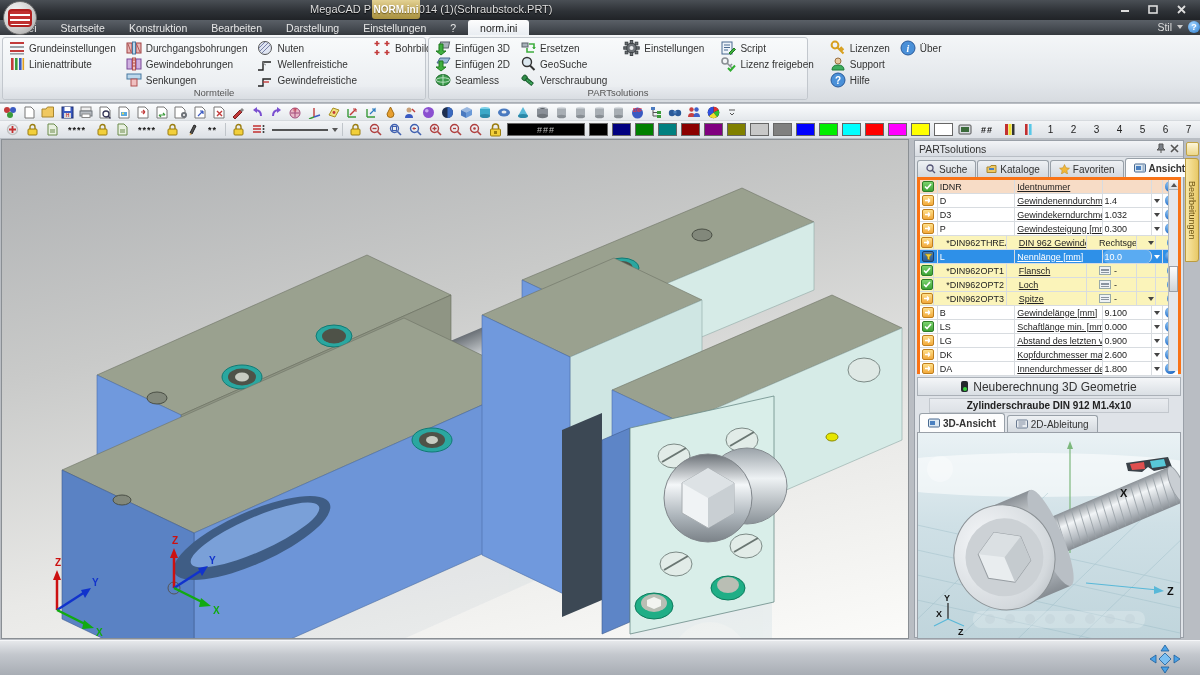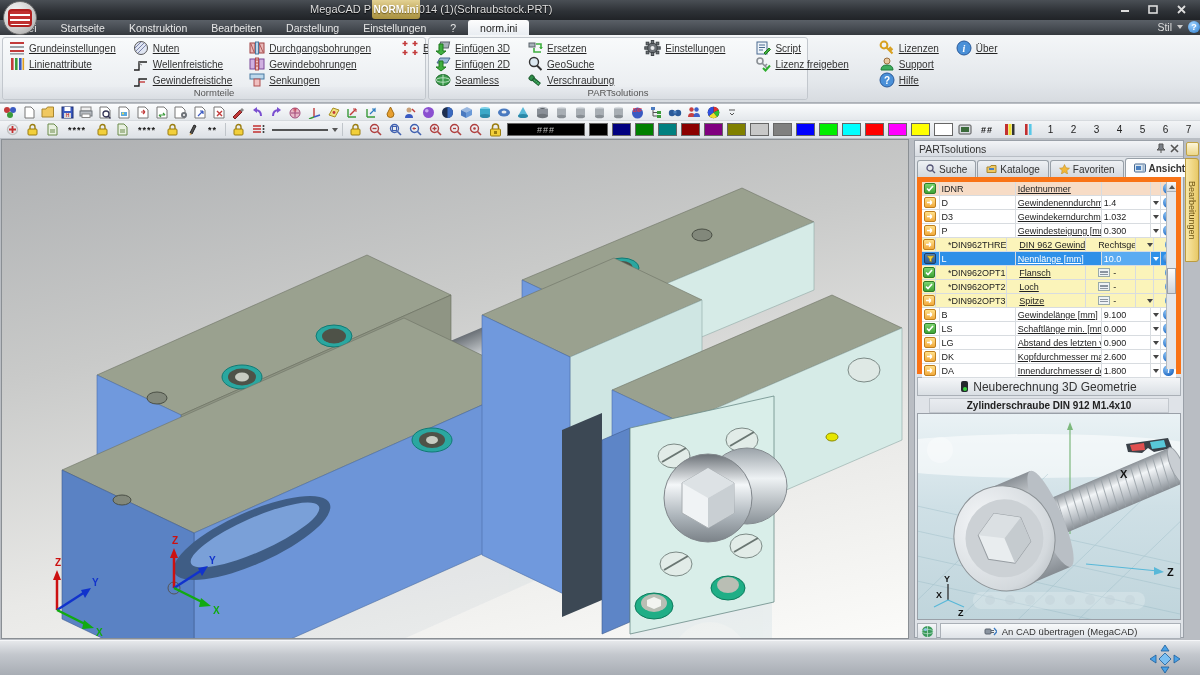--- a/index.html
+++ b/index.html
@@ -19,21 +19,21 @@
   .menu-tab{padding:2px 12px 1px;font-size:10.5px;}
   .menu-tab.active{background:linear-gradient(#fdfdfd,#e9edf2);color:#222;border-radius:3px 3px 0 0;font-weight:normal;}
   #menubar-right{position:absolute;right:0;top:21px;display:flex;align-items:center;gap:5px;color:#ddd;font-size:10.5px;}
   .chev{width:0;height:0;border-left:3px solid transparent;border-right:3px solid transparent;border-top:4px solid #ccc;}
   .help-circ{width:12px;height:12px;border-radius:50%;background:radial-gradient(circle at 35% 30%,#9fd2ff,#2d7fd0);color:#fff;font-size:9px;font-weight:bold;display:flex;align-items:center;justify-content:center;}
 
   
   #ribbon{left:0;top:35px;width:1200px;height:68px;background:linear-gradient(#f4f6f8,#e3e7eb 70%,#d7dbe0);border-bottom:1px solid #a9aeb5;}
   .rgroup{position:absolute;top:2px;height:63px;border:1px solid #c2c7cd;border-radius:3px;background:linear-gradient(#f8fafb,#eceff2 75%,#e2e6ea);}
   .rgroup .glabel{position:absolute;left:0;right:0;bottom:0;height:12px;text-align:center;font-size:9.5px;color:#555;background:linear-gradient(#e8ebef,#d9dde2);border-radius:0 0 3px 3px;}
-  .rcols{display:flex;height:50px;padding:2px 4px 0 4px;gap:13px;text-decoration:underline;}
+  .rcols{display:flex;height:50px;padding:2px 4px 0 4px;gap:6px;}
   .rcol{display:flex;flex-direction:column;justify-content:flex-start;}
   .ritem{display:flex;align-items:center;gap:4px;height:16px;font-size:10px;color:#333;white-space:nowrap;padding:0 2px;border-radius:2px;}
   .rsep{width:1px;background:#cdd2d8;margin:2px 0;}
 
   
   #tb1{left:0;top:104px;width:1200px;height:17px;background:linear-gradient(#fbfcfd,#e4e8ec);display:flex;align-items:center;padding-left:2px;gap:3px;border-bottom:1px solid #d6dade;}
   #tb2{left:0;top:121px;width:1200px;height:18px;background:linear-gradient(#f2f4f6,#dde1e6);display:flex;align-items:center;padding-left:4px;gap:4px;border-bottom:1px solid #b9bec4;}
   .tbi{width:16px;height:15px;display:flex;align-items:center;justify-content:center;flex:0 0 auto;}
   .masked{font-size:9px;font-weight:bold;letter-spacing:1px;color:#111;padding:0 4px;}
   .swatch{width:19px;height:13px;border:1px solid #666;flex:0 0 auto;}
@@ -45,34 +45,34 @@
   #viewport{left:1px;top:139px;width:908px;height:500px;background:linear-gradient(168deg,#aeb0b2 0%,#c9cac9 35%,#e9e9e7 68%,#fbfbf9 100%);border:1px solid #8a8f94;overflow:hidden;}
 
   
   #panel{left:914px;top:140px;width:270px;height:498px;background:#dfe3e8;border:1px solid #9aa0a8;}
   #panel-title{height:16px;background:linear-gradient(#f2f4f7,#d8dce2);display:flex;align-items:center;padding:0 4px;font-size:10.5px;color:#333;border-bottom:1px solid #b9bec5;}
   #panel-title .sp{flex:1;}
   .ptab-row{display:flex;align-items:flex-end;height:20px;padding:2px 2px 0;gap:1px;background:#dfe3e8;}
   .ptab{display:flex;align-items:center;gap:3px;padding:2px 8px;font-size:10px;background:linear-gradient(#eef1f4,#d4d9df);border:1px solid #98a0a8;border-bottom:none;border-radius:3px 3px 0 0;color:#333;height:17px;}
   .ptab.active{background:#fdfdfd;font-weight:bold;height:19px;}
   
-  #ptable{margin:0 2px;border:5px solid #f97316;background:#fdba74;height:197px;position:relative;}
+  #ptable{margin:0 2px;border:3px solid #f97316;background:#fdba74;height:197px;position:relative;}
   .prow{display:flex;height:14px;border-bottom:1px solid #d8dce0;align-items:stretch;font-size:9px;}
   .prow>div{display:flex;align-items:center;overflow:hidden;white-space:nowrap;border-right:1px solid #d8dce0;padding:0 2px;}
   .c-ic{width:18px;justify-content:center;padding:0!important;}
   .c-name{width:78px;}
   .c-desc{width:88px;text-decoration:underline;}
   .c-val{width:50px;}
   .c-dd{width:11px;justify-content:center;padding:0!important;}
   .c-info{width:15px;justify-content:center;border-right:none!important;padding:0!important;}
   .tone-salmon{background:#f7dcc6;}
   .tone-yellow{background:#fbf4ba;gap:10px;}
   .tone-white{background:#fff;}
   .prow.selected{background:#2e90e8;color:#fff;}
-  .prow.selected .c-val{background:#5aabf2;}
+  .prow.selected .c-val{background:#5aabf2;border-radius:6px;}
   .ictile{width:12px;height:11px;border-radius:2px;display:flex;align-items:center;justify-content:center;}
   .ictile.check{background:linear-gradient(#7bd36f,#3da335);border:1px solid #2e7d28;}
   .ictile.arrow{background:linear-gradient(#ffe08a,#f2a93b);border:1px solid #c07f1d;}
   .ictile.filter{background:linear-gradient(#4d7fb5,#2d5c92);border:1px solid #1d3f68;}
   .dd{width:0;height:0;border-left:3px solid transparent;border-right:3px solid transparent;border-top:4px solid #444;}
   .prow.selected .dd{border-top-color:#fff;}
   .info-c{width:11px;height:11px;border-radius:50%;background:radial-gradient(circle at 35% 28%,#8cc4f5,#2a72c8 70%,#1b57a2);color:#fff;font-size:8px;font-style:italic;font-weight:bold;display:flex;align-items:center;justify-content:center;font-family:"Liberation Serif",serif;}
   .opt-ic{width:12px;height:9px;border:1px solid #9aa;display:inline-flex;flex-direction:column;justify-content:space-evenly;padding:1px;margin-right:3px;background:#eef2f5;}
   .opt-ic i{height:1px;background:#8a94a0;display:block;}
   #ptable-scroll{position:absolute;right:0;top:0;width:10px;height:100%;background:#e4e7eb;border-left:1px solid #b4bac0;}
@@ -162,43 +162,20 @@
               <rect x="6" y="2" width="2.6" height="12" fill="#3a9a3a"></rect>
               <rect x="10" y="2" width="2.6" height="12" fill="#3a5ac2"></rect>
               <rect x="13.5" y="2" width="1.6" height="12" fill="#e0a020"></rect>
             </svg>
           <span>Linienattribute</span>
         </div>
       </div>
       <div class="rcol">
         <div class="ritem">
           <svg width="16" height="16">
-              <circle cx="8" cy="8" r="6.5" fill="#dfe5f2" stroke="#555"></circle>
-              <path d="M3 11 L11 3 M5 13 L13 5 M2 8 L8 2" stroke="#7a82a8" stroke-width="1"></path>
-            </svg>
-          <span>Nuten</span>
-        </div>
-        <div class="ritem">
-          <svg width="16" height="16">
-              <path d="M1 14 L6 14 L6 6 L14 6" fill="none" stroke="#222" stroke-width="1.4"></path>
-              <path d="M6 6 Q7 9 9 9" fill="none" stroke="#888"></path>
-            </svg>
-          <span>Wellenfreistiche</span>
-        </div>
-        <div class="ritem">
-          <svg width="16" height="16">
-              <path d="M1 14 L6 14 L6 7 L14 7" fill="none" stroke="#222" stroke-width="1.4"></path>
-              <path d="M6 10 L12 10" stroke="#c23a3a" stroke-width="1.4"></path>
-            </svg>
-          <span>Gewindefreistiche</span>
-        </div>
-      </div>
-      <div class="rcol">
-        <div class="ritem">
-          <svg width="16" height="16">
               <rect x="1" y="3" width="5" height="10" fill="#e8b8b8" stroke="#a04040"></rect>
               <rect x="10" y="3" width="5" height="10" fill="#e8b8b8" stroke="#a04040"></rect>
               <rect x="6.5" y="2" width="3" height="12" fill="#bcd8ec" stroke="#4878a0"></rect>
               <path d="M2 4 L5 12 M10.5 4 L14 12" stroke="#a04040" stroke-width=".8"></path>
             </svg>
           <span>Durchgangsbohrungen</span>
         </div>
         <div class="ritem">
           <svg width="16" height="16">
               <rect x="1" y="3" width="5" height="10" fill="#d0b0e0" stroke="#7a4898"></rect>
@@ -207,20 +184,43 @@
               <path d="M6.5 4 h3 M6.5 7 h3 M6.5 10 h3" stroke="#b05050"></path>
             </svg>
           <span>Gewindebohrungen</span>
         </div>
         <div class="ritem">
           <svg width="16" height="16">
               <rect x="1" y="2" width="14" height="5" fill="#bcd8ec" stroke="#4878a0"></rect>
               <rect x="5" y="7" width="6" height="7" fill="#f0c0c0" stroke="#b05050"></rect>
             </svg>
           <span>Senkungen</span>
+        </div>
+      </div>
+      <div class="rcol">
+        <div class="ritem">
+          <svg width="16" height="16">
+              <circle cx="8" cy="8" r="6.5" fill="#dfe5f2" stroke="#555"></circle>
+              <path d="M3 11 L11 3 M5 13 L13 5 M2 8 L8 2" stroke="#7a82a8" stroke-width="1"></path>
+            </svg>
+          <span>Nuten</span>
+        </div>
+        <div class="ritem">
+          <svg width="16" height="16">
+              <path d="M1 14 L6 14 L6 6 L14 6" fill="none" stroke="#222" stroke-width="1.4"></path>
+              <path d="M6 6 Q7 9 9 9" fill="none" stroke="#888"></path>
+            </svg>
+          <span>Wellenfreistiche</span>
+        </div>
+        <div class="ritem">
+          <svg width="16" height="16">
+              <path d="M1 14 L6 14 L6 7 L14 7" fill="none" stroke="#222" stroke-width="1.4"></path>
+              <path d="M6 10 L12 10" stroke="#c23a3a" stroke-width="1.4"></path>
+            </svg>
+          <span>Gewindefreistiche</span>
         </div>
       </div>
       <div class="rsep"></div>
       <div class="rcol">
         <div class="ritem">
           <svg width="18" height="16">
               <g stroke="#c23a3a" stroke-width="1.6">
                 <path d="M4 1 v5 M1.5 3.5 h5"></path>
                 <path d="M14 1 v5 M11.5 3.5 h5"></path>
                 <path d="M4 10 v5 M1.5 12.5 h5"></path>
@@ -1283,20 +1283,36 @@
   </div>
 
   <div id="recalc">
     <span class="tl-ic">
         <b></b>
       </span>
     <span>Neuberechnung 3D Geometrie</span>
   </div>
   <div id="part-title">Zylinderschraube DIN 912 M1.4x10</div>
 
+  <div id="view-tabs">
+    <div class="ptab active">
+      <svg width="12" height="10">
+          <rect x="0.5" y="1" width="11" height="8" rx="1" fill="#dce8f2" stroke="#4a6a90"></rect>
+          <rect x="2" y="3" width="5" height="4" fill="#4a80c0"></rect>
+        </svg>
+      <span>3D-Ansicht</span>
+    </div>
+    <div class="ptab">
+      <svg width="12" height="10">
+          <rect x="0.5" y="1" width="11" height="8" rx="1" fill="#e8ecf0" stroke="#6a7a90"></rect>
+          <path d="M2.5 3 h7 M2.5 5 h7 M2.5 7 h4" stroke="#6a7a90" stroke-width=".8"></path>
+        </svg>
+      <span>2D-Ableitung</span>
+    </div>
+  </div>
 
   <div id="preview">
     <svg width="262" height="205" viewBox="0 0 262 205">
       <defs>
         <linearGradient id="pstl" x1="0" y1="0" x2="0" y2="1">
           <stop offset="0" stop-color="#8a9096"></stop>
             <stop offset="0.35" stop-color="#f2f5f7"></stop>
             <stop offset="0.75" stop-color="#b4bac0"></stop>
             <stop offset="1" stop-color="#868c92"></stop>
         </linearGradient>

